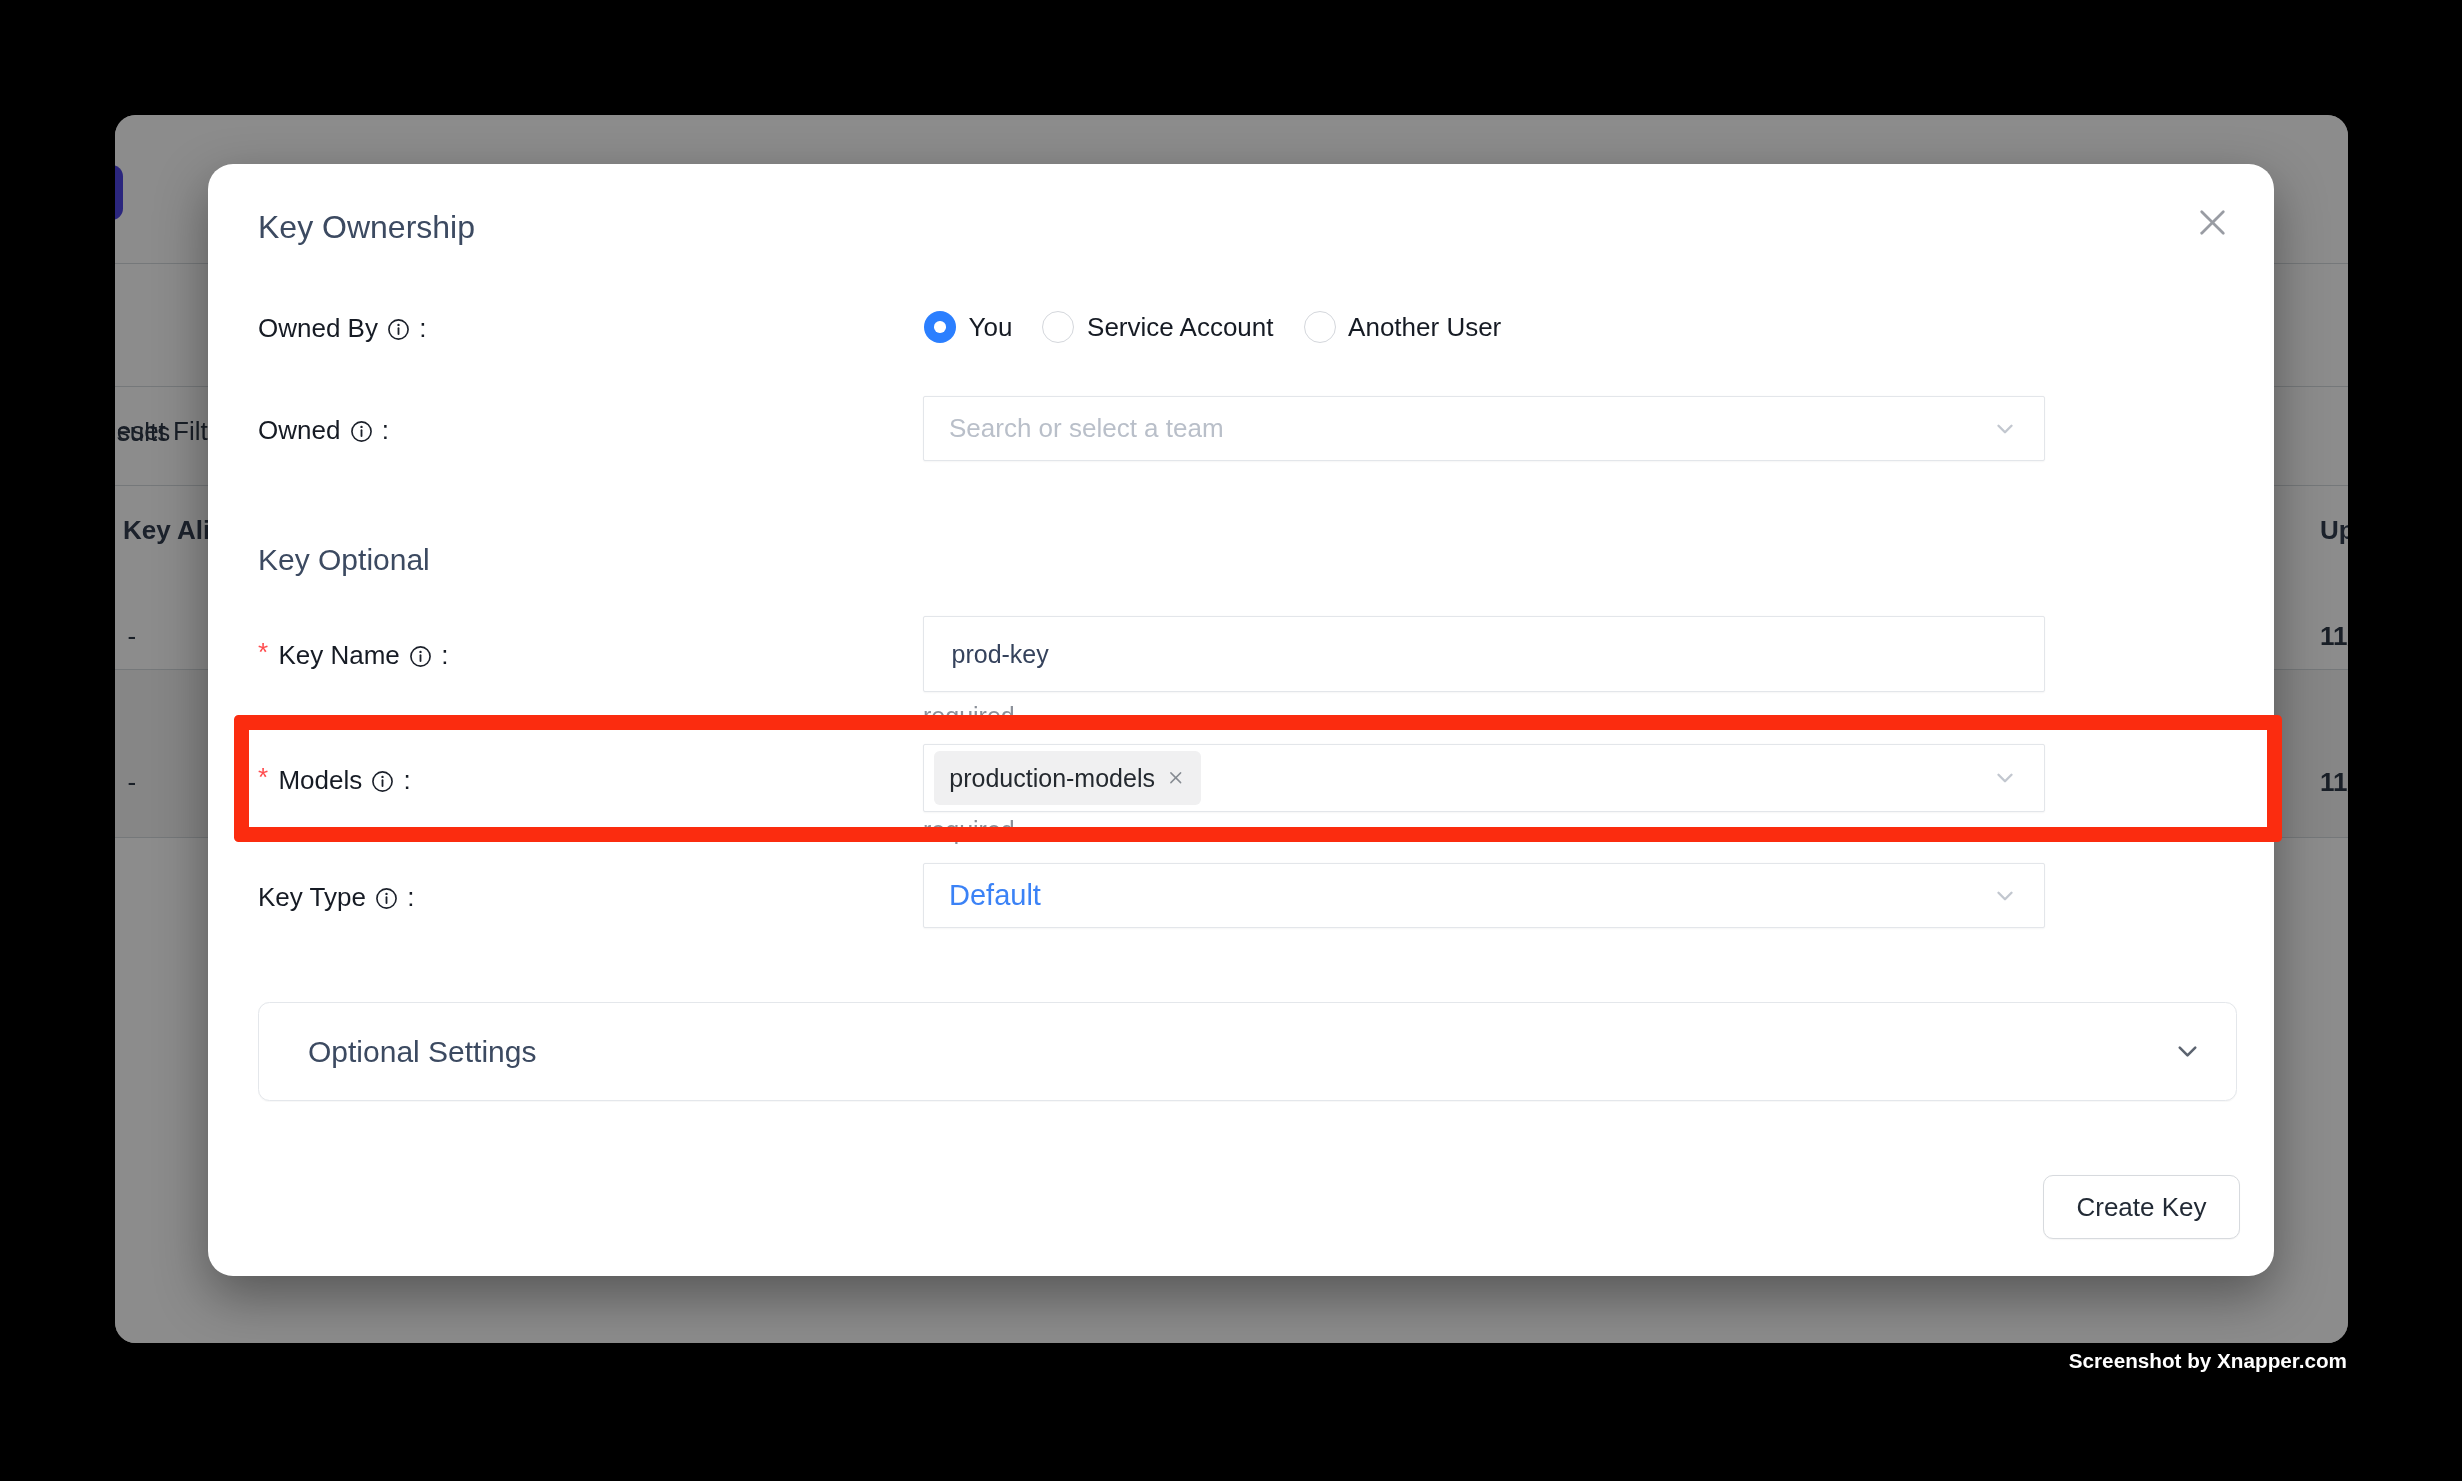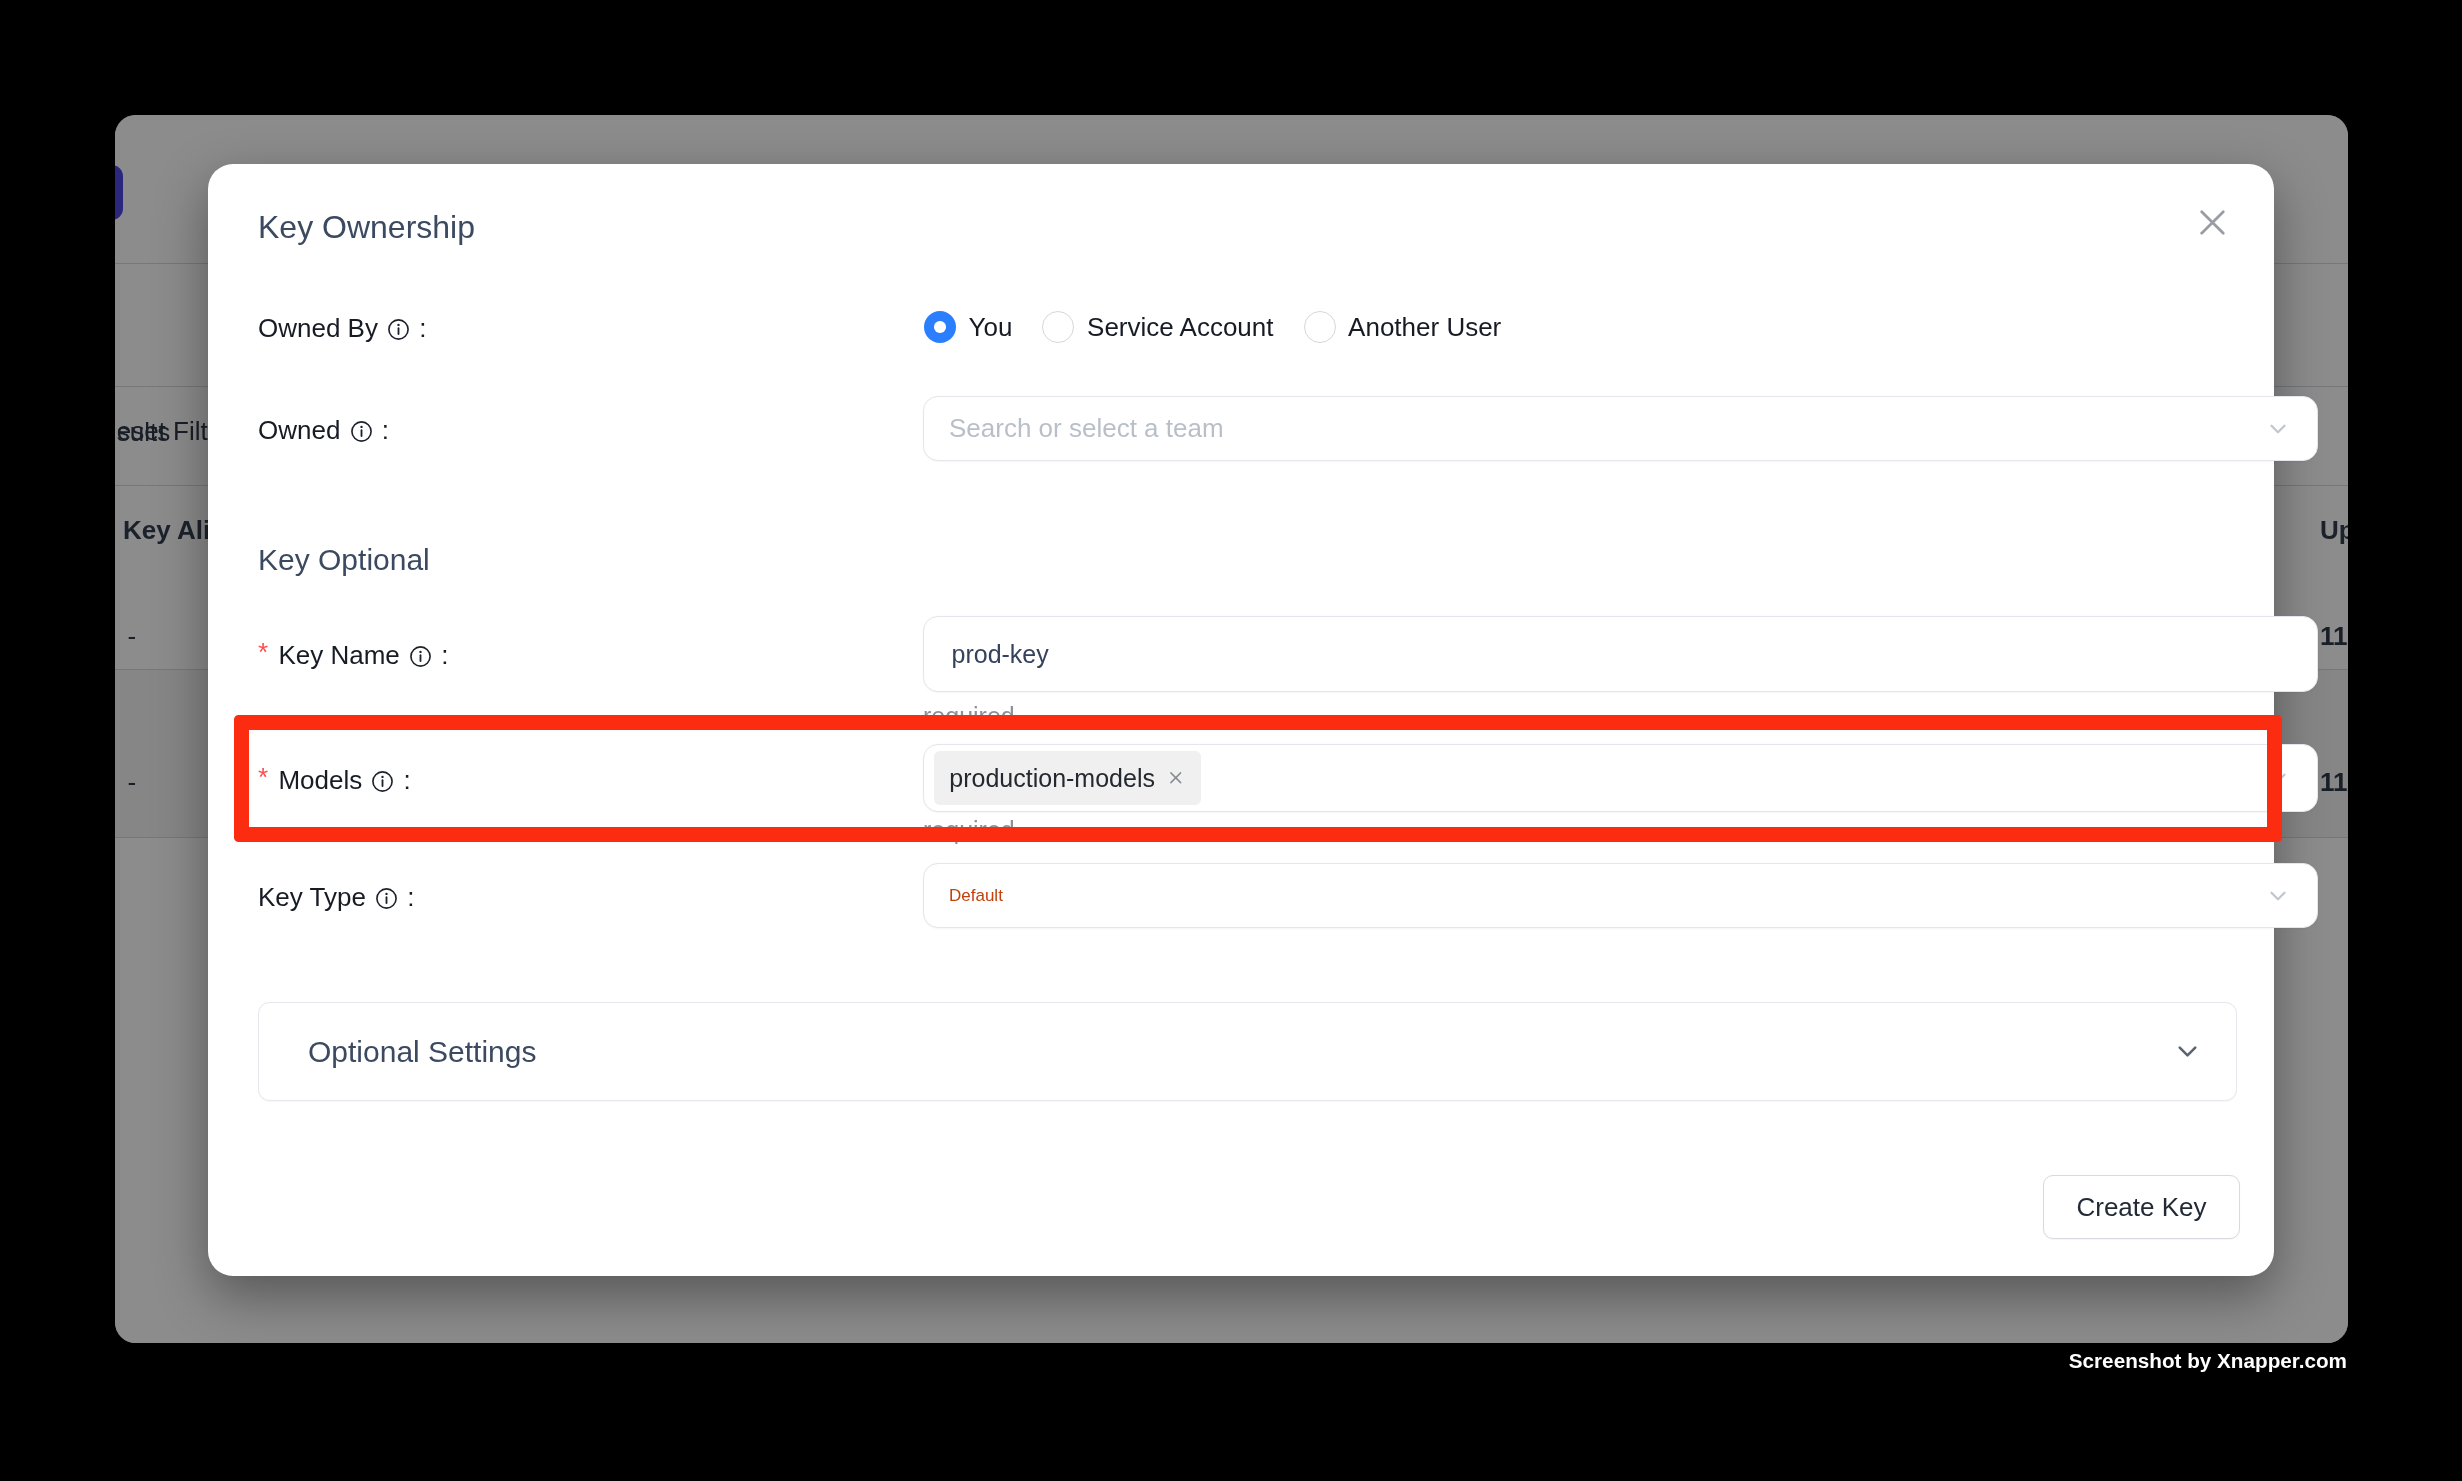--- a/index.html
+++ b/index.html
@@ -21,24 +21,24 @@
   #modal{position:absolute;left:208px;top:164px;width:2066px;height:1112px;background:#fff;
     border-radius:25px;z-index:10;box-shadow:0 19.5px 52px rgba(0,0,0,0.38);}
   .m-abs{position:absolute;}
   .section-title{font-size:32px;font-weight:400;color:#3c4a61;}
   .section-title.small{font-size:30px;}
   .field-label{display:flex;align-items:center;gap:9.2px;font-size:26px;color:#161b24;}
   .field-label .asterisk{color:#ff4d4f;font-size:26px;margin-right:1.1px;position:relative;top:-3.4px;}
   .info-icon{width:23px;height:23px;color:#1c212b;display:inline-block;}
   .colon{font-size:26px;color:#161b24;}
 
-  .select-box{position:absolute;left:715px;width:1395px;background:#fff;border:1.1px solid #e3e6ea;
-    border-radius:15px;box-shadow:0 0.6px 1.7px rgba(0,0,0,0.04);display:flex;align-items:center;}
+  .select-box{position:absolute;left:715px;width:1122px;background:#fff;border:1.1px solid #e3e6ea;
+    border-radius:2px;box-shadow:0 0.6px 1.7px rgba(0,0,0,0.04);display:flex;align-items:center;}
   .placeholder{color:#b9bfc9;font-size:26px;padding-left:25px;}
-  .value-text{color:#c2410c;font-size:17px;padding-left:25px;}
+  .value-text{color:#3b82f6;font-size:29px;padding-left:25px;}
   .input-text{color:#35425c;font-size:25px;padding-left:27.5px;}
   .chevron{position:absolute;right:26px;width:26px;height:26px;color:#c2c7cf;}
   .required-hint{position:absolute;left:715px;font-size:25px;color:#8b9099;}
 
   .radio-group{display:flex;align-items:center;gap:30px;}
   .radio-option{display:flex;align-items:center;gap:12.6px;cursor:pointer;}
   .radio{width:32px;height:32px;border-radius:50%;background:#fff;border:1.7px solid #d4d7dc;position:relative;}
   .radio.checked{background:#2b7fff;border:none;}
   .radio.checked::after{content:"";position:absolute;left:50%;top:50%;width:11.5px;height:11.5px;margin:-5.7px 0 0 -5.7px;
     border-radius:50%;background:#fff;}

